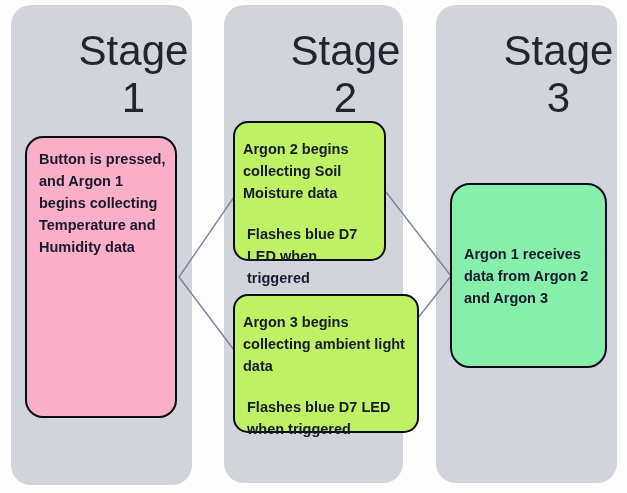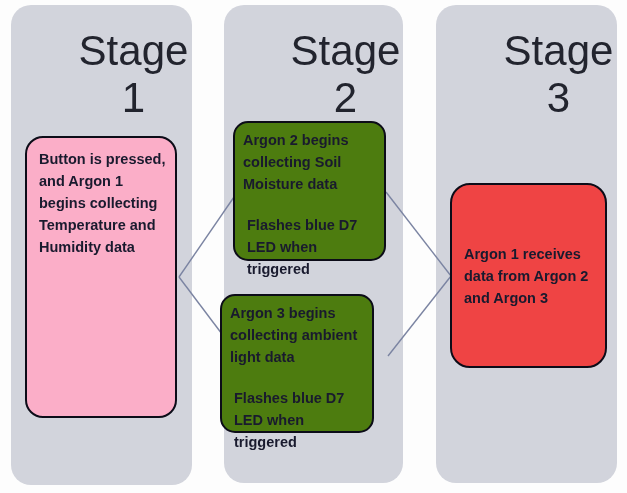--- a/index.html
+++ b/index.html
@@ -52,31 +52,31 @@
 
   .box-stage1 {
     left: 25px; top: 136px; width: 152px; height: 282px;
     background: #fbaec8;
     border-radius: 18px;
     padding: 10px 8px 8px 12px;
   }
   .box-stage1 .para2 { margin-top: 20px; }
 
   .box-purple {
-    background: #4d7c0f;
+    background: #bef264;
     border-radius: 15px;
-    padding: 6px 6px 6px 8px;
+    padding: 15px 6px 6px 8px;
   }
   .box-argon2 { left: 233px; top: 121px; width: 153px; height: 140px; }
-  .box-argon3 { left: 220px; top: 294px; width: 154px; height: 139px; }
+  .box-argon3 { left: 233px; top: 294px; width: 186px; height: 139px; }
   .box-purple .para2 { margin-top: 19px; padding-left: 4px; }
 
   .box-stage3 {
     left: 450px; top: 183px; width: 157px; height: 185px;
-    background: #ef4444;
+    background: #86efac;
     border-radius: 20px;
     padding: 8px 8px 8px 12px;
     display: flex;
     align-items: center;
   }
 
   .connectors {
     position: absolute;
     left: 0; top: 0;
     width: 627px; height: 493px;

